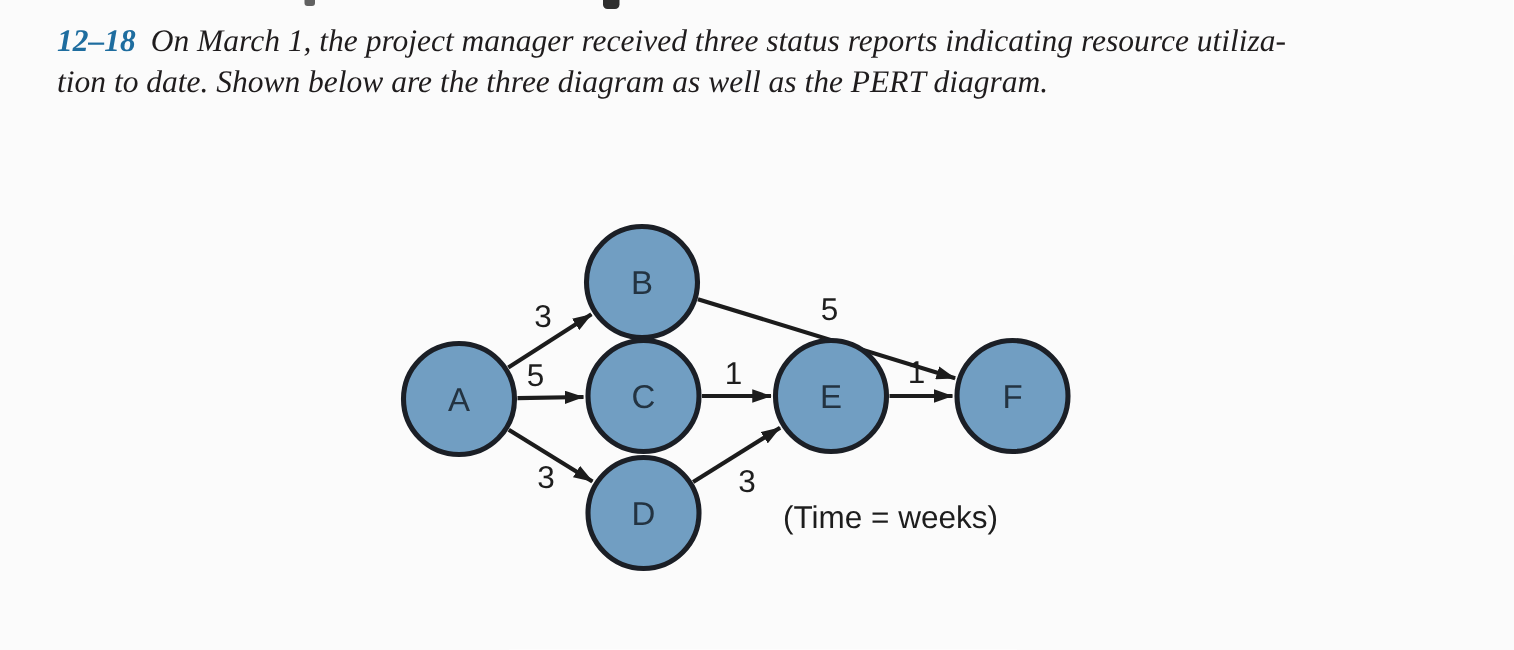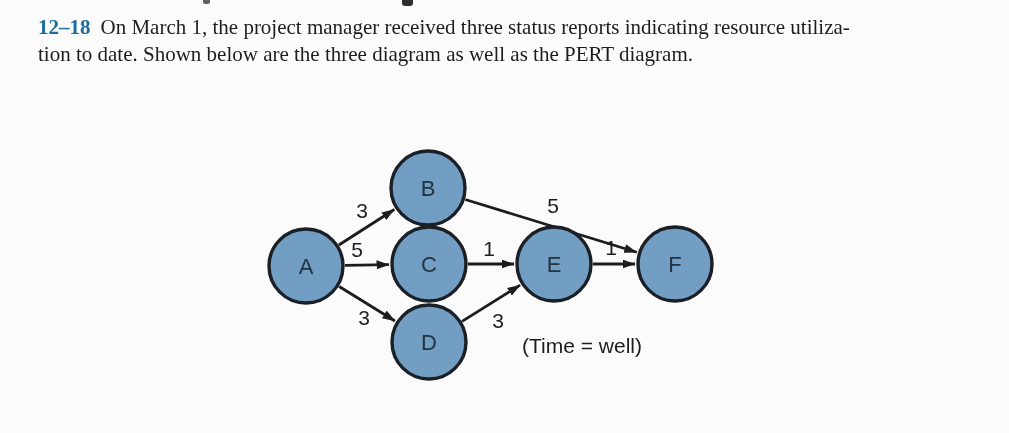--- a/index.html
+++ b/index.html
@@ -19,21 +19,21 @@
 
   .problem {
     position: absolute;
     left: 38px;
     top: 14px;
     width: 960px;
     color: #1f1c1d;
     font-size: 21px;
     line-height: 27px;
   }
-  .problem .line { white-space: nowrap; }
+  .problem .line { white-space: nowrap; font-style: italic; }
   .pnum {
     color: #1e6d9f;
     font-weight: bold;
     margin-right: 10px;
   }
 
   svg.diagram {
     position: absolute;
     left: 0; top: 0;
     width: 1009px;
@@ -109,14 +109,14 @@
       <g>
         <circle cx="554" cy="264" r="37" fill="#719ec2" stroke="#1b1f26" stroke-width="3.4"></circle>
         <text x="554" y="264" dy="0.36em" fill="#233341" text-anchor="middle" class="node-label-text">E</text>
       </g>
       <g>
         <circle cx="675" cy="264" r="37" fill="#719ec2" stroke="#1b1f26" stroke-width="3.4"></circle>
         <text x="675" y="264" dy="0.36em" fill="#233341" text-anchor="middle" class="node-label-text">F</text>
       </g>
     </svg>
 
-  <div class="caption">(Time = well)</div>
+  <div class="caption">(Time = weeks)</div>
 </div>
 
 </body></html>

